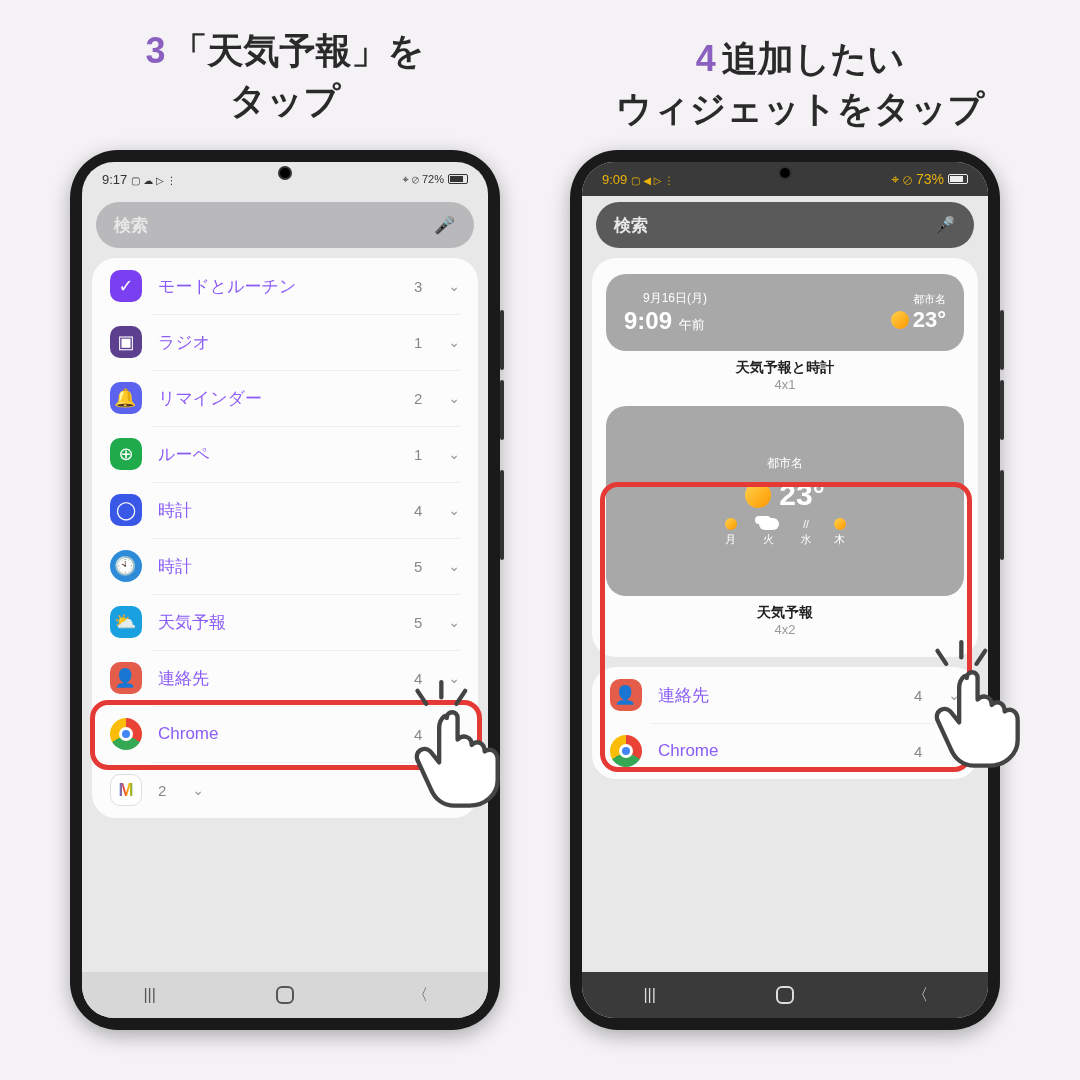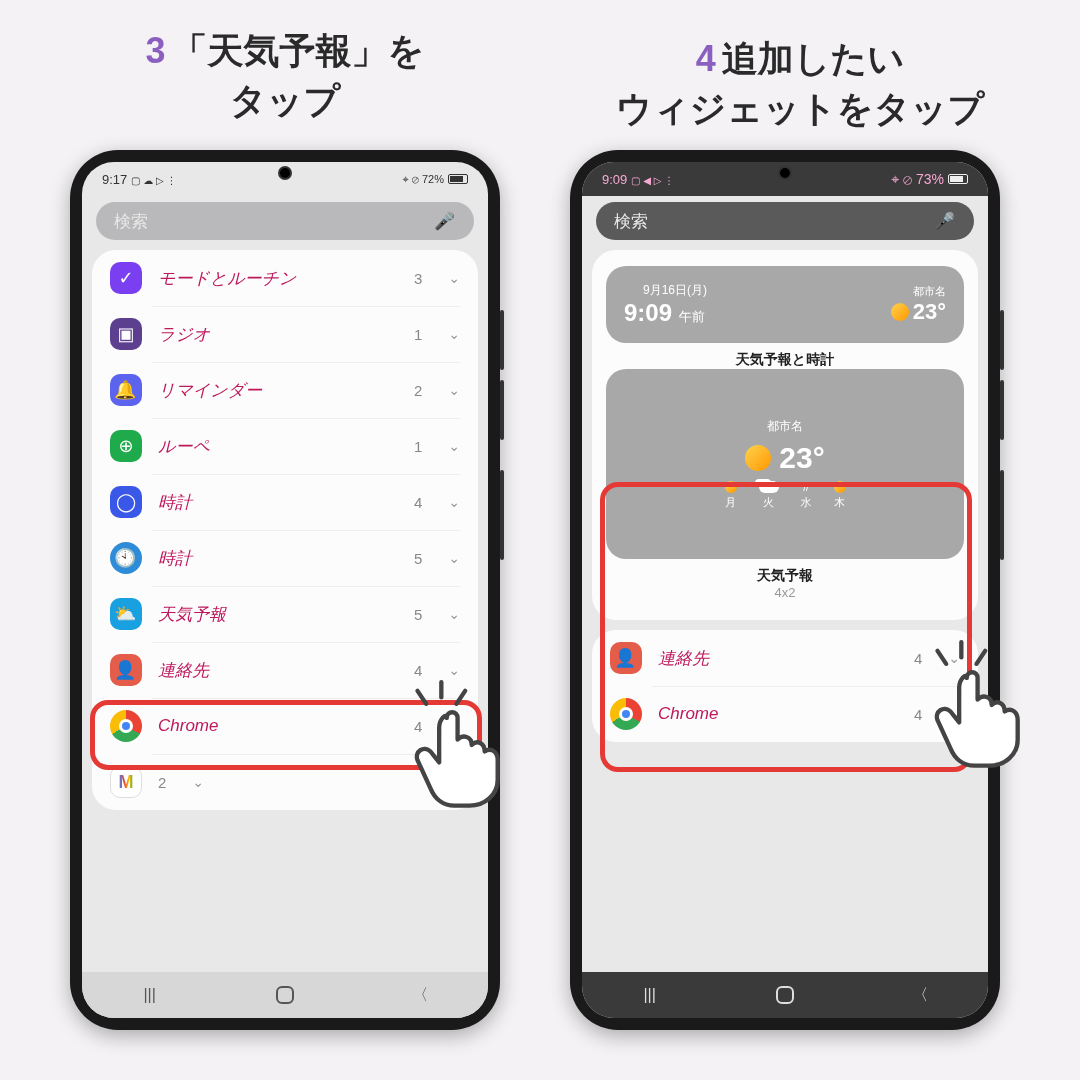--- a/index.html
+++ b/index.html
@@ -41,42 +41,43 @@
     width:14px; height:14px; background:#000; border-radius:50%;
     border:2px solid #333;
     z-index:5;
   }
   .statusbar {
     height: 34px; display:flex; justify-content:space-between; align-items:center;
     padding: 0 20px; font-size:13px; color:#333; font-weight:500;
   }
   .statusbar .right { display:flex; gap:4px; align-items:center; }
   .searchbar {
-    margin: 6px 14px; height:38px; background:#b9b8ba; border-radius:24px;
+    margin: 6px 14px; height:46px; background:#b9b8ba; border-radius:24px;
     display:flex; align-items:center; padding:0 18px; color:#e8e8e8; font-size:17px;
     justify-content:space-between;
+    font-weight:bold;
   }
   .content-card {
     margin: 10px 10px; background:#fcfcfc; border-radius:24px;
     overflow:hidden;
   }
   .list-row {
     display:flex; align-items:center; padding:12px 18px; gap:16px;
     position:relative;
   }
   .list-row + .list-row::before {
     content:""; position:absolute; top:0; left:60px; right:18px;
     height:1px; background:#eee;
   }
   .app-icon {
     width:32px; height:32px; border-radius:10px; display:flex;
     align-items:center; justify-content:center; color:#fff; font-size:18px;
     flex-shrink:0;
   }
-  .app-label { flex:1; font-size:17px; color:#be185d;font-style:italic; }
+  .app-label { flex:1; font-size:17px; color:#8b5cf6; }
   .row-count { font-size:15px; color:#888; margin-right:10px; }
   .chev { color:#999; font-size:14px; }
   .highlight-box {
     position:absolute; border:5px solid #e53935; border-radius:18px;
     pointer-events:none;
   }
   .navbar {
     position:absolute; bottom:0; left:0; right:0; height:46px;
     background: transparent;
     display:flex; justify-content:space-around; align-items:center;
@@ -231,21 +232,21 @@
     <path d="M45 35 C45 28 55 28 55 35 L55 55 C60 50 68 52 68 60 C73 55 80 58 80 66 C86 62 92 66 92 74 L92 92 C92 106 80 116 66 116 L52 116 C42 116 34 110 30 100 L18 74 C15 66 24 60 30 66 L38 76 L38 44 C38 36 45 30 45 35 Z" fill="#fff" stroke="#444" stroke-width="4" stroke-linejoin="round"></path>
   </svg>
 </div>
 
 <div class="phone" style="left:570px; top:150px;">
   <div class="phone-side-btn" style="top:160px; height:60px;"></div>
   <div class="phone-side-btn" style="top:230px; height:60px;"></div>
   <div class="phone-side-btn" style="top:320px; height:90px;"></div>
   <div class="camera"></div>
   <div class="screen">
-    <div class="statusbar" style="background:#3a3a3a;color:#f9a8d4;">
+    <div class="statusbar" style="background:#3a3a3a;color:#eab308;">
       <span><span>9:09</span> <span style="font-size:10px;">▢ ◀ ▷ ⋮</span></span>
       <span class="right">
           <span style="font-size:14px;">⌖ ⊘ 73%</span>
           <span style="width:20px;height:10px;border:1px solid #eee;border-radius:2px;display:inline-block;position:relative;">
             <span style="position:absolute;left:1px;top:1px;bottom:1px;width:73%;background:#eee;"></span>
           </span>
         </span>
     </div>
     <div class="searchbar" style="background:#5a5a5a;">
       <span>検索</span>
@@ -261,20 +262,21 @@
         </div>
         <div class="wp1-right">
           <div class="city">都市名</div>
           <div class="temp">
               <span class="sun-icon"></span>
               <span>23°</span>
             </div>
         </div>
       </div>
       <div class="wp-title">天気予報と時計</div>
+      <div class="wp-sub">4x1</div>
 
       <div class="widget-preview wp2">
         <div class="city">都市名</div>
         <div class="temp">
             <span class="sun-icon" style="width:26px;height:26px;"></span>
             <span>23°</span>
           </div>
         <div class="forecast-row" id="forecast-days">
             <div class="d">
               <span class="sun-icon" style="width:12px;height:12px;"></span>

